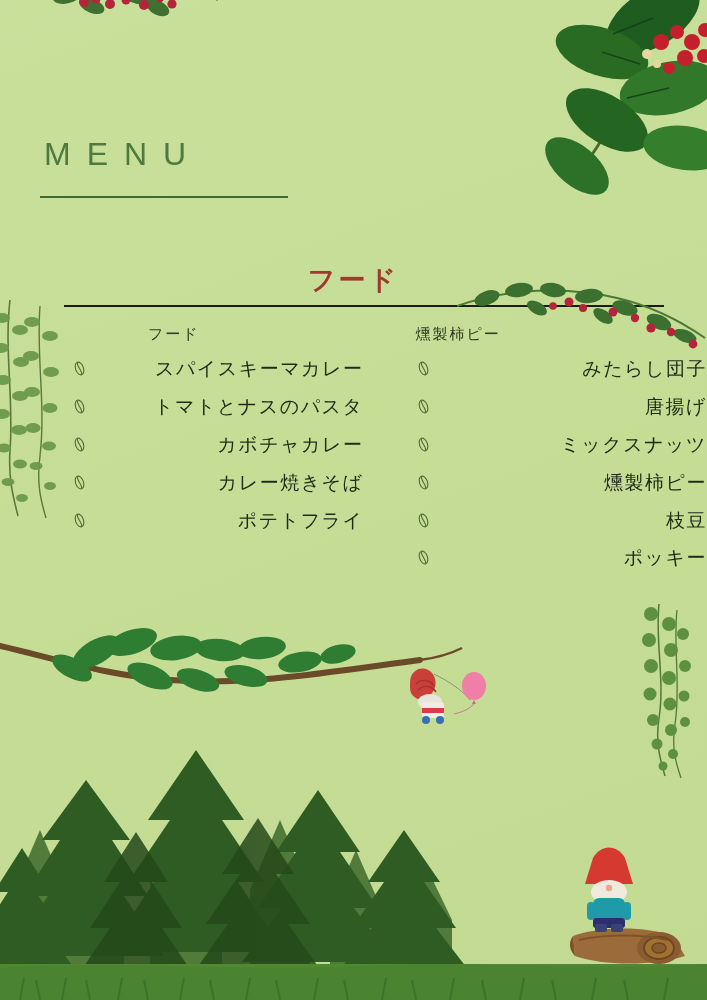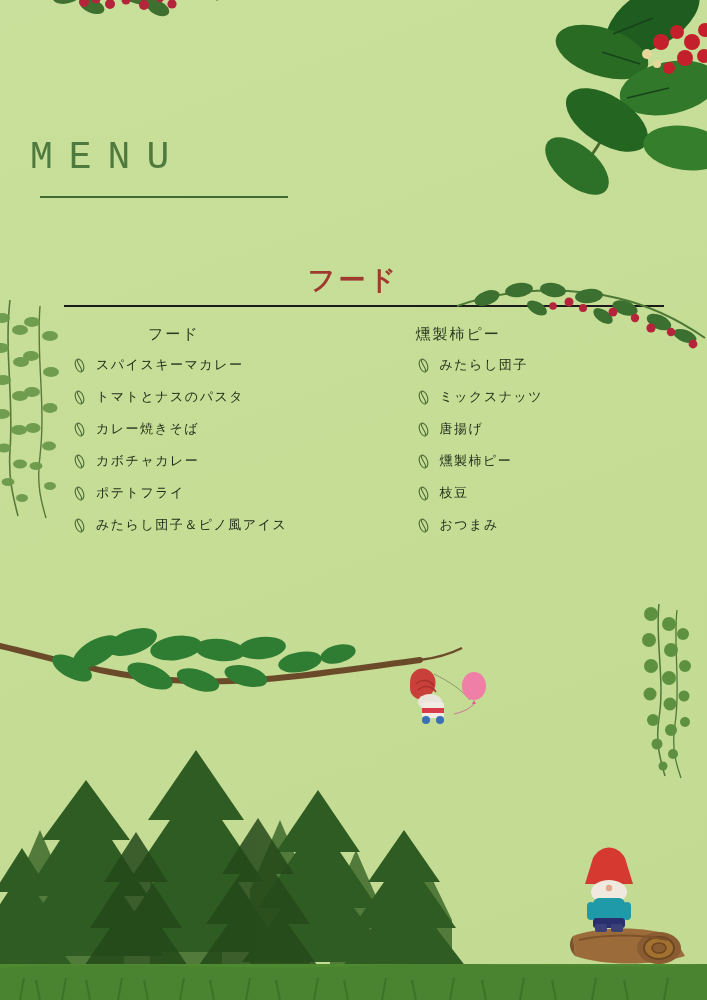--- a/index.html
+++ b/index.html
@@ -31,27 +31,27 @@
   
   .vine-left { top: 300px; left: -8px; }
   
   .vine-right { top: 272px; right: 0px; }
   
   .ivy-right { top: 600px; right: 8px; }
 
   
   .menu-title {
     position: absolute;
-    left: 30px;
+    left: 44px;
     top: 136px;
-    font-size: 38px;
+    font-size: 32px;
     letter-spacing: 16px;
     color: #4e7a3d;
     font-weight: 400;
-    font-family: Liberation Mono, monospace;
+    font-family: Liberation Sans, sans-serif;
   }
   .menu-underline {
     position: absolute;
     left: 40px;
     top: 196px;
     width: 248px;
     height: 2px;
     background: #3f6b33;
   }
 
@@ -93,25 +93,26 @@
     color: #2c3b22;
     margin-bottom: 14px;
     letter-spacing: 2px;
   }
   .col-left .col-head { padding-left: 76px; }
   .col-right .col-head { padding-left: 378px; }
 
   .item {
     display: flex;
     align-items: center;
-    font-size: 13px;
+    font-size: 19px;
     color: #1d2b16;
     margin: 0 0 17px 0;
     letter-spacing: 1.5px;
     line-height: 1.1;
+    justify-content: space-between;
   }
   .bean {
     width: 15px;
     height: 15px;
     margin-right: 9px;
     flex: 0 0 auto;
   }
 
   
   .scene {
@@ -274,89 +275,82 @@
             <ellipse cx="8" cy="8" rx="4.2" ry="7" fill="none" stroke="#4d6b34" stroke-width="1.2" transform="rotate(-20 8 8)"></ellipse>
             <path d="M8 1.6 C6 5 10 11 8 14.4" stroke="#4d6b34" stroke-width="1.1" fill="none" transform="rotate(-20 8 8)"></path>
           </svg>
         <span>トマトとナスのパスタ</span>
       </div>
       <div class="item">
         <svg class="bean" viewBox="0 0 16 16">
             <ellipse cx="8" cy="8" rx="4.2" ry="7" fill="none" stroke="#4d6b34" stroke-width="1.2" transform="rotate(-20 8 8)"></ellipse>
             <path d="M8 1.6 C6 5 10 11 8 14.4" stroke="#4d6b34" stroke-width="1.1" fill="none" transform="rotate(-20 8 8)"></path>
           </svg>
+        <span>カボチャカレー</span>
+      </div>
+      <div class="item">
+        <svg class="bean" viewBox="0 0 16 16">
+            <ellipse cx="8" cy="8" rx="4.2" ry="7" fill="none" stroke="#4d6b34" stroke-width="1.2" transform="rotate(-20 8 8)"></ellipse>
+            <path d="M8 1.6 C6 5 10 11 8 14.4" stroke="#4d6b34" stroke-width="1.1" fill="none" transform="rotate(-20 8 8)"></path>
+          </svg>
         <span>カレー焼きそば</span>
       </div>
       <div class="item">
         <svg class="bean" viewBox="0 0 16 16">
             <ellipse cx="8" cy="8" rx="4.2" ry="7" fill="none" stroke="#4d6b34" stroke-width="1.2" transform="rotate(-20 8 8)"></ellipse>
             <path d="M8 1.6 C6 5 10 11 8 14.4" stroke="#4d6b34" stroke-width="1.1" fill="none" transform="rotate(-20 8 8)"></path>
           </svg>
-        <span>カボチャカレー</span>
-      </div>
-      <div class="item">
-        <svg class="bean" viewBox="0 0 16 16">
-            <ellipse cx="8" cy="8" rx="4.2" ry="7" fill="none" stroke="#4d6b34" stroke-width="1.2" transform="rotate(-20 8 8)"></ellipse>
-            <path d="M8 1.6 C6 5 10 11 8 14.4" stroke="#4d6b34" stroke-width="1.1" fill="none" transform="rotate(-20 8 8)"></path>
-          </svg>
         <span>ポテトフライ</span>
-      </div>
-      <div class="item">
-        <svg class="bean" viewBox="0 0 16 16">
-            <ellipse cx="8" cy="8" rx="4.2" ry="7" fill="none" stroke="#4d6b34" stroke-width="1.2" transform="rotate(-20 8 8)"></ellipse>
-            <path d="M8 1.6 C6 5 10 11 8 14.4" stroke="#4d6b34" stroke-width="1.1" fill="none" transform="rotate(-20 8 8)"></path>
-          </svg>
-        <span>みたらし団子＆ピノ風アイス</span>
       </div>
     </div>
 
     <div class="col col-right">
       <div class="col-head" style="padding-left:0">燻製柿ピー</div>
 
       <div class="item">
         <svg class="bean" viewBox="0 0 16 16">
             <ellipse cx="8" cy="8" rx="4.2" ry="7" fill="none" stroke="#4d6b34" stroke-width="1.2" transform="rotate(-20 8 8)"></ellipse>
             <path d="M8 1.6 C6 5 10 11 8 14.4" stroke="#4d6b34" stroke-width="1.1" fill="none" transform="rotate(-20 8 8)"></path>
           </svg>
         <span>みたらし団子</span>
       </div>
       <div class="item">
         <svg class="bean" viewBox="0 0 16 16">
             <ellipse cx="8" cy="8" rx="4.2" ry="7" fill="none" stroke="#4d6b34" stroke-width="1.2" transform="rotate(-20 8 8)"></ellipse>
             <path d="M8 1.6 C6 5 10 11 8 14.4" stroke="#4d6b34" stroke-width="1.1" fill="none" transform="rotate(-20 8 8)"></path>
           </svg>
+        <span>唐揚げ</span>
+      </div>
+      <div class="item">
+        <svg class="bean" viewBox="0 0 16 16">
+            <ellipse cx="8" cy="8" rx="4.2" ry="7" fill="none" stroke="#4d6b34" stroke-width="1.2" transform="rotate(-20 8 8)"></ellipse>
+            <path d="M8 1.6 C6 5 10 11 8 14.4" stroke="#4d6b34" stroke-width="1.1" fill="none" transform="rotate(-20 8 8)"></path>
+          </svg>
         <span>ミックスナッツ</span>
       </div>
       <div class="item">
         <svg class="bean" viewBox="0 0 16 16">
             <ellipse cx="8" cy="8" rx="4.2" ry="7" fill="none" stroke="#4d6b34" stroke-width="1.2" transform="rotate(-20 8 8)"></ellipse>
             <path d="M8 1.6 C6 5 10 11 8 14.4" stroke="#4d6b34" stroke-width="1.1" fill="none" transform="rotate(-20 8 8)"></path>
           </svg>
-        <span>唐揚げ</span>
-      </div>
-      <div class="item">
-        <svg class="bean" viewBox="0 0 16 16">
-            <ellipse cx="8" cy="8" rx="4.2" ry="7" fill="none" stroke="#4d6b34" stroke-width="1.2" transform="rotate(-20 8 8)"></ellipse>
-            <path d="M8 1.6 C6 5 10 11 8 14.4" stroke="#4d6b34" stroke-width="1.1" fill="none" transform="rotate(-20 8 8)"></path>
-          </svg>
         <span>燻製柿ピー</span>
       </div>
       <div class="item">
         <svg class="bean" viewBox="0 0 16 16">
             <ellipse cx="8" cy="8" rx="4.2" ry="7" fill="none" stroke="#4d6b34" stroke-width="1.2" transform="rotate(-20 8 8)"></ellipse>
             <path d="M8 1.6 C6 5 10 11 8 14.4" stroke="#4d6b34" stroke-width="1.1" fill="none" transform="rotate(-20 8 8)"></path>
           </svg>
         <span>枝豆</span>
       </div>
       <div class="item">
         <svg class="bean" viewBox="0 0 16 16">
             <ellipse cx="8" cy="8" rx="4.2" ry="7" fill="none" stroke="#4d6b34" stroke-width="1.2" transform="rotate(-20 8 8)"></ellipse>
             <path d="M8 1.6 C6 5 10 11 8 14.4" stroke="#4d6b34" stroke-width="1.1" fill="none" transform="rotate(-20 8 8)"></path>
           </svg>
-        <span>おつまみ</span>
+        <span>ポッキー</span>
       </div>
     </div>
   </div>
 
   <svg class="deco ivy-right" width="70" height="180" viewBox="0 0 70 180">
     <path d="M30 4 C26 40 36 80 30 118 C26 144 32 162 36 176" stroke="#4f7a38" stroke-width="1.5" fill="none"></path>
     <path d="M48 10 C44 46 52 86 46 124 C42 150 48 166 52 178" stroke="#4f7a38" stroke-width="1.3" fill="none"></path>
     <g fill="#5d9140">
       <circle cx="22" cy="14" r="7"></circle>
         <circle cx="40" cy="24" r="7"></circle>

